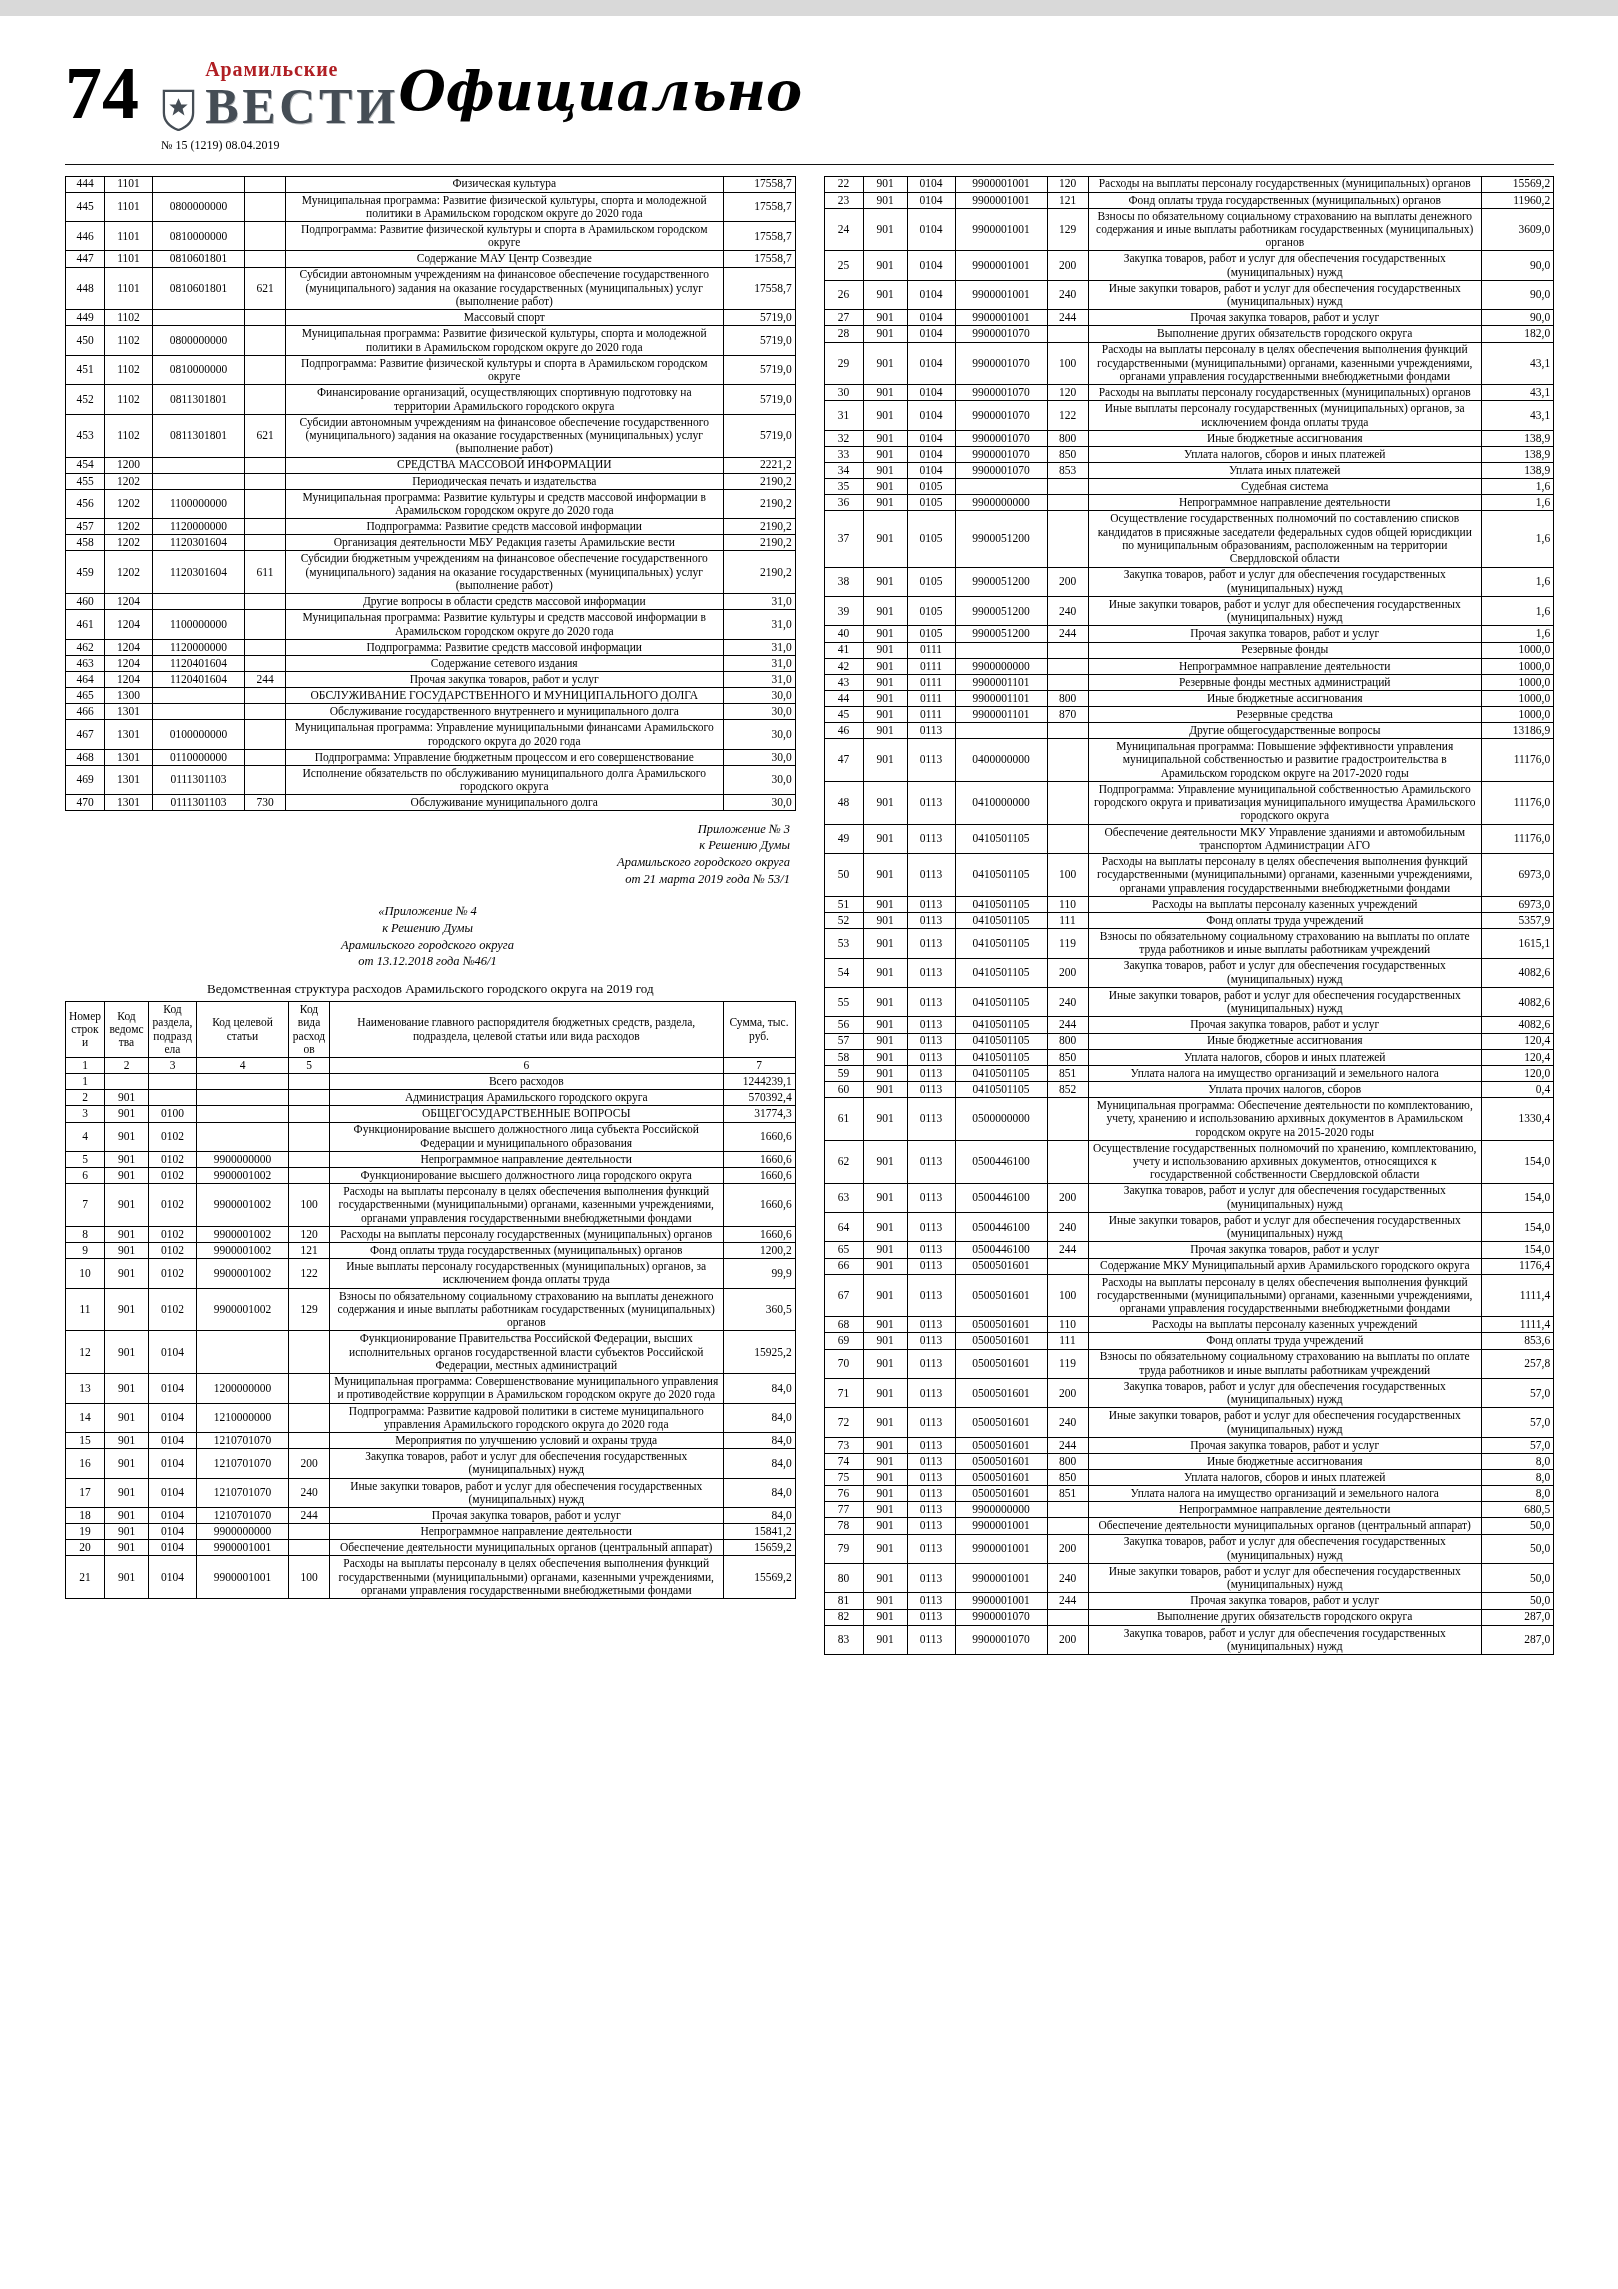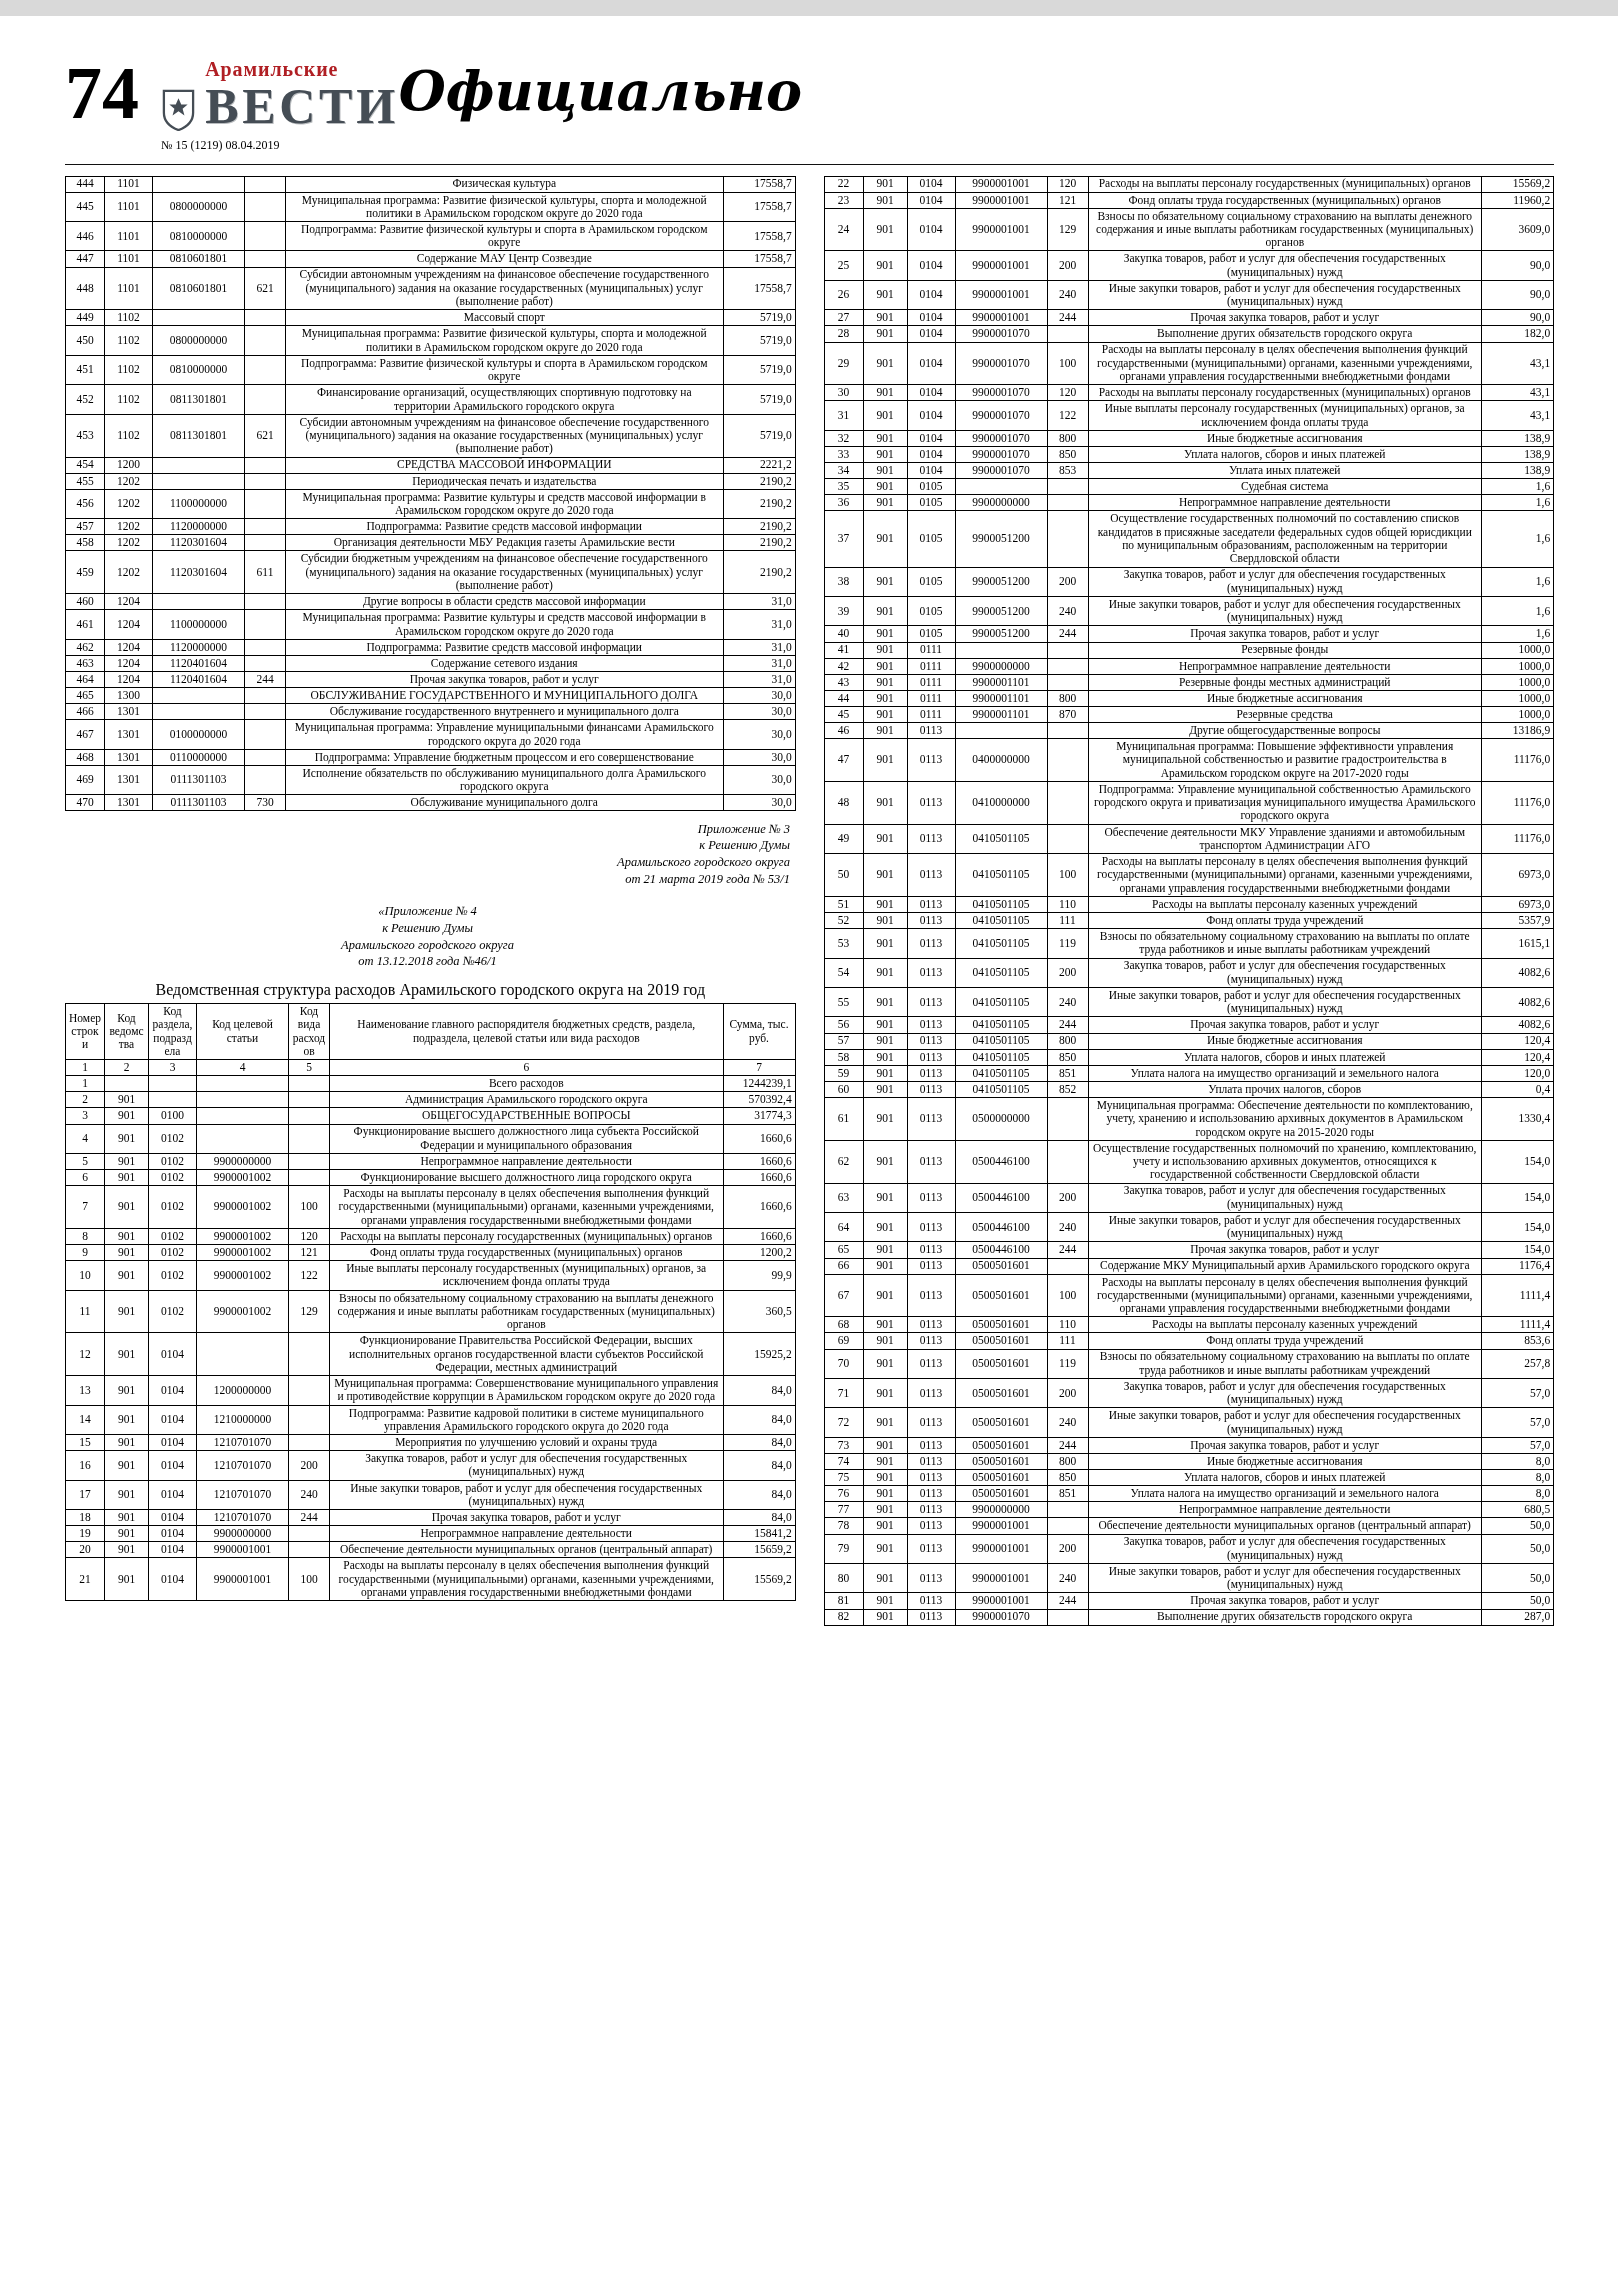--- a/index.html
+++ b/index.html
@@ -27,21 +27,21 @@
   
   .btable{width:100%;border-collapse:collapse;table-layout:fixed;font-size:11.5px;line-height:1.16;}
   .btable td,.btable th{border:0.9px solid #000;padding:0.9px 2.8px;vertical-align:middle;
                         overflow-wrap:break-word;text-align:center;font-weight:normal;}
   .btable td.c-sum{text-align:right;}
   col.w-n{width:39px} col.w-ved{width:44px} col.w-rzd{width:48px}
   col.w-cst{width:92px} col.w-vr{width:41px} col.w-sum{width:72px}
   
   .appendix{text-align:right;font-size:12.5px;line-height:1.35;margin:9.2px 5.5px 11px 0;font-style:italic;}
   .appendix-block + .appendix-block{margin-top:14.8px;text-align:center;}
-  .table-caption{text-align:center;font-size:16px;margin:1.8px 0 3.7px;}
+  .table-caption{text-align:center;font-size:13px;margin:1.8px 0 3.7px;}
 </style>
 </head>
 <body>
 
 <div class="page">
 
   <header class="masthead">
     <div class="pagenum">74</div>
     <div class="logo-block">
       <div class="logo-top">
@@ -1091,19 +1091,28 @@
             </tr>
             <tr>
               <td class="c-n">82</td>
               <td class="c-ved">901</td>
               <td class="c-rzd">0113</td>
               <td class="c-cst">9900001070</td>
               <td class="c-vr"></td>
               <td class="c-name">Выполнение других обязательств городского округа</td>
               <td class="c-sum">287,0</td>
             </tr>
+            <tr>
+              <td class="c-n">83</td>
+              <td class="c-ved">901</td>
+              <td class="c-rzd">0113</td>
+              <td class="c-cst">9900001070</td>
+              <td class="c-vr">200</td>
+              <td class="c-name">Закупка товаров, работ и услуг для обеспечения государственных (муниципальных) нужд</td>
+              <td class="c-sum">287,0</td>
+            </tr>
           </tbody>
       </table>
     </section>
 
   </main>
 </div>
 
 
 </body></html>

